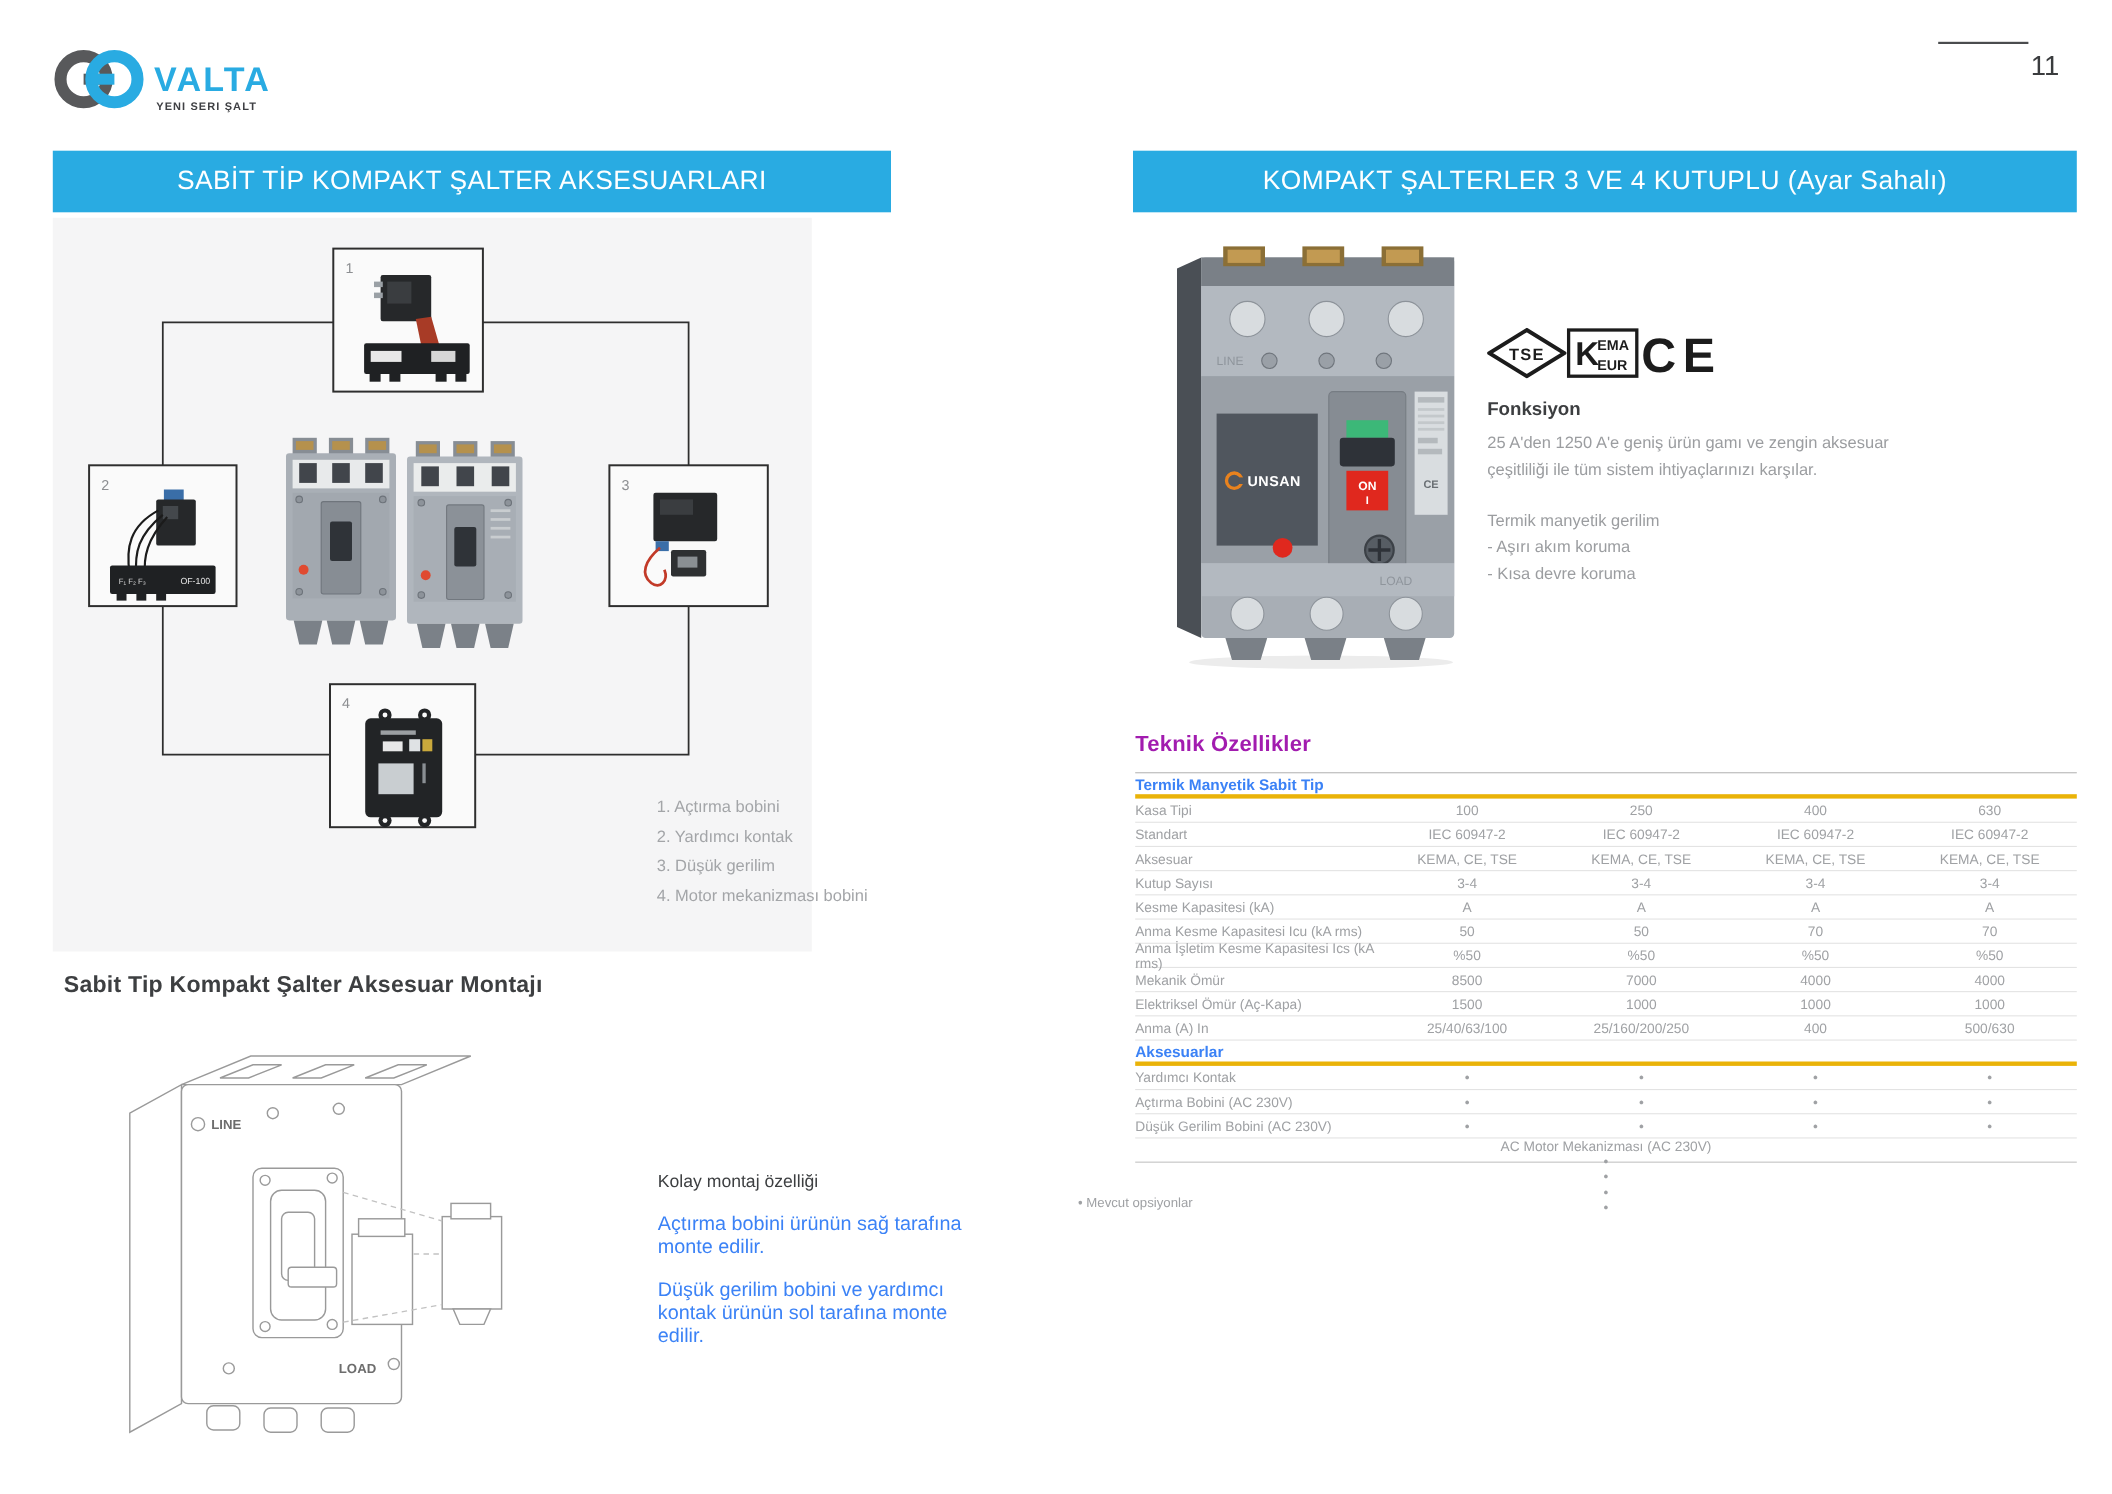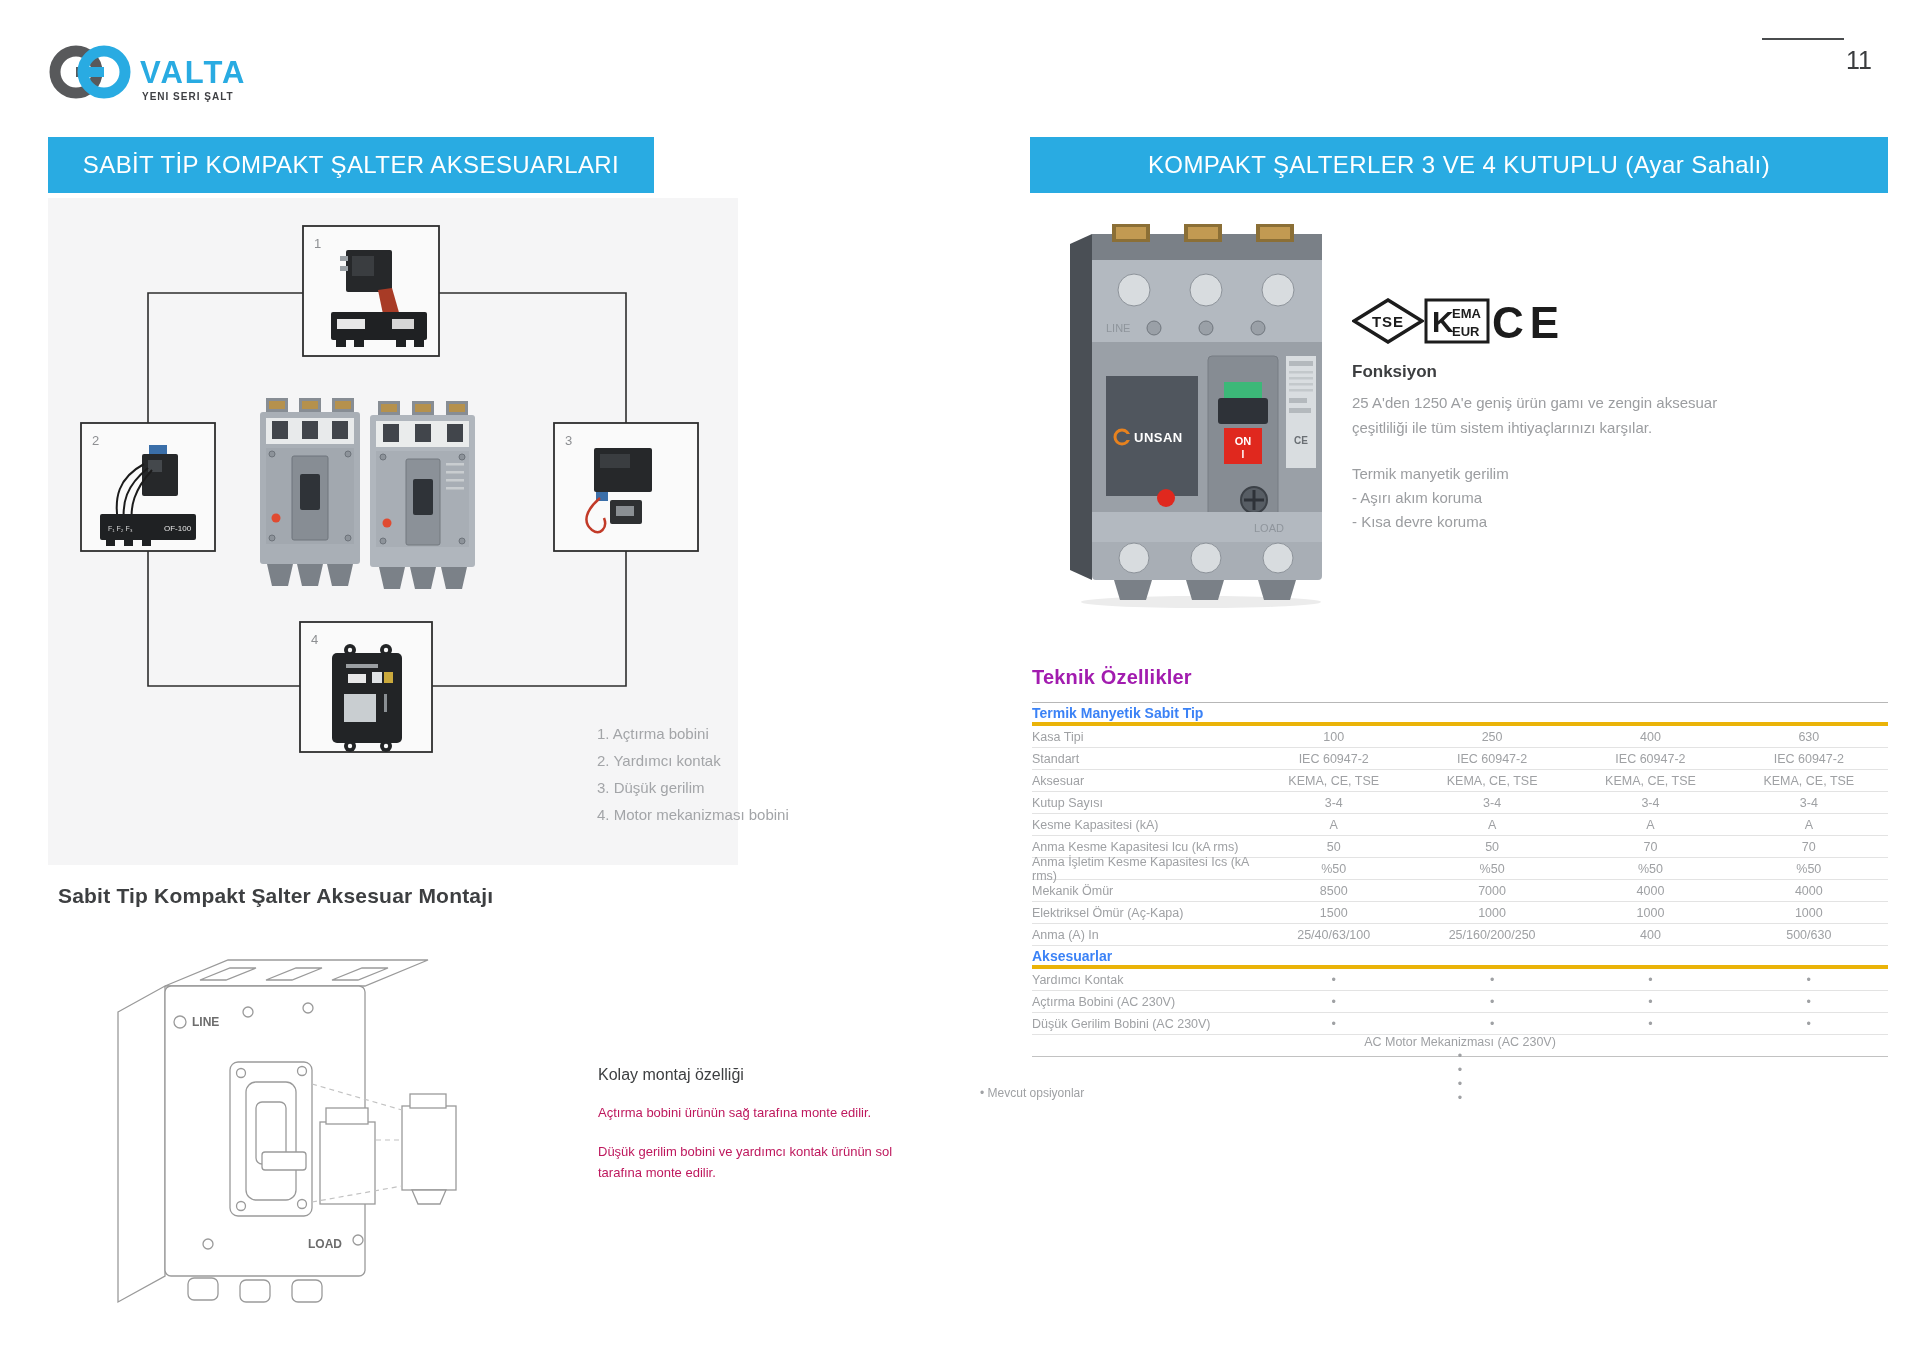--- a/index.html
+++ b/index.html
@@ -11,36 +11,36 @@
   .logo-wrap { position:absolute; left:48px; top:40px; width:230px; height:68px; }
   .pageno-line { position:absolute; left:1762px; top:38px; width:82px; height:0;
                  border-top:2px solid #4a4c4e; }
   .pageno { position:absolute; left:1756px; top:46px; width:116px; text-align:right;
             font-size:25px; color:#3a3c3e; }
 
   
   .band { position:absolute; top:137px; height:56px; background:#29ABE2; color:#ffffff;
           display:flex; align-items:center; justify-content:center;
           font-size:24px; font-weight:500; letter-spacing:0.4px; }
-  .band-left  { left:48px;   width:606px; }
+  .band-left  { left:48px;   width:762px; }
   .band-right { left:1030px; width:858px; }
 
   
   .acc-panel { position:absolute; left:48px; top:198px; width:690px; height:667px;
                background:#f5f5f6; }
   .legend { position:absolute; left:597px; top:720px; width:260px;
             font-size:15px; color:#a3a5a8; line-height:27px; }
 
   
   .montaj-head { position:absolute; left:58px; top:884px; font-size:21px; font-weight:600;
                  color:#3d3f41; letter-spacing:0.2px; }
   .montaj-draw { position:absolute; left:80px; top:944px; }
   .kolay { position:absolute; left:598px; top:1066px; width:310px; }
   .kolay-h { font-size:16px; color:#3d3f41; font-weight:500; }
-  .kolay p { margin-top:18px; font-size:13px; color:#be185d; line-height:21px; }
+  .kolay p { margin-top:18px; font-size:18px; color:#3b82f6; line-height:21px; }
 
   
   .product-svg { position:absolute; left:1056px; top:206px; }
   .info-col { position:absolute; left:1352px; top:298px; width:420px; }
   .certs { display:flex; align-items:flex-start; height:46px; }
   .fonk-h { margin-top:18px; font-size:17px; font-weight:700; color:#3c3e40; }
   .fonk-p { margin-top:8px; font-size:15px; color:#9b9da0; line-height:25px; }
   .fonk-lines { margin-top:22px; font-size:15px; color:#9b9da0; line-height:24px; }
 
   

